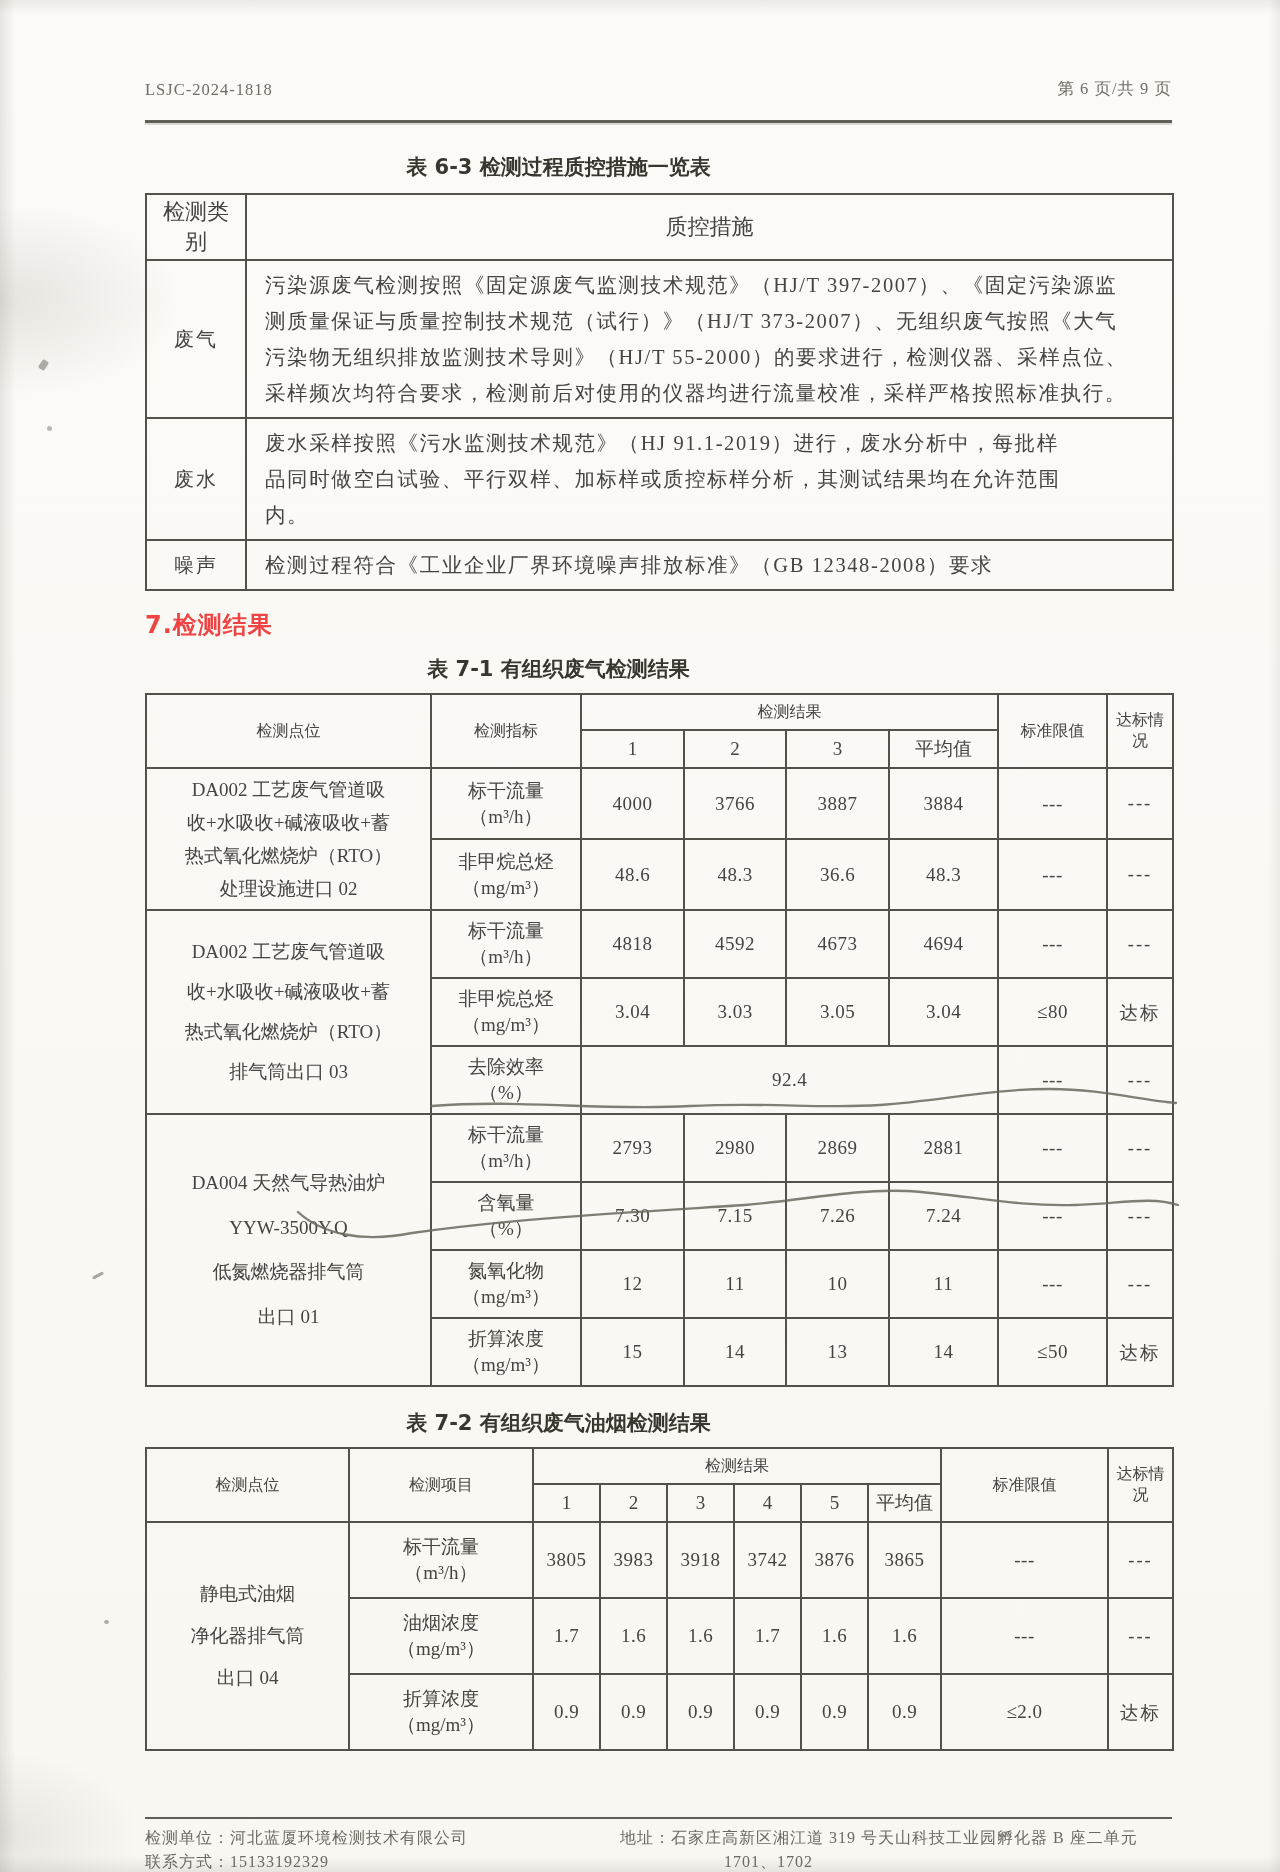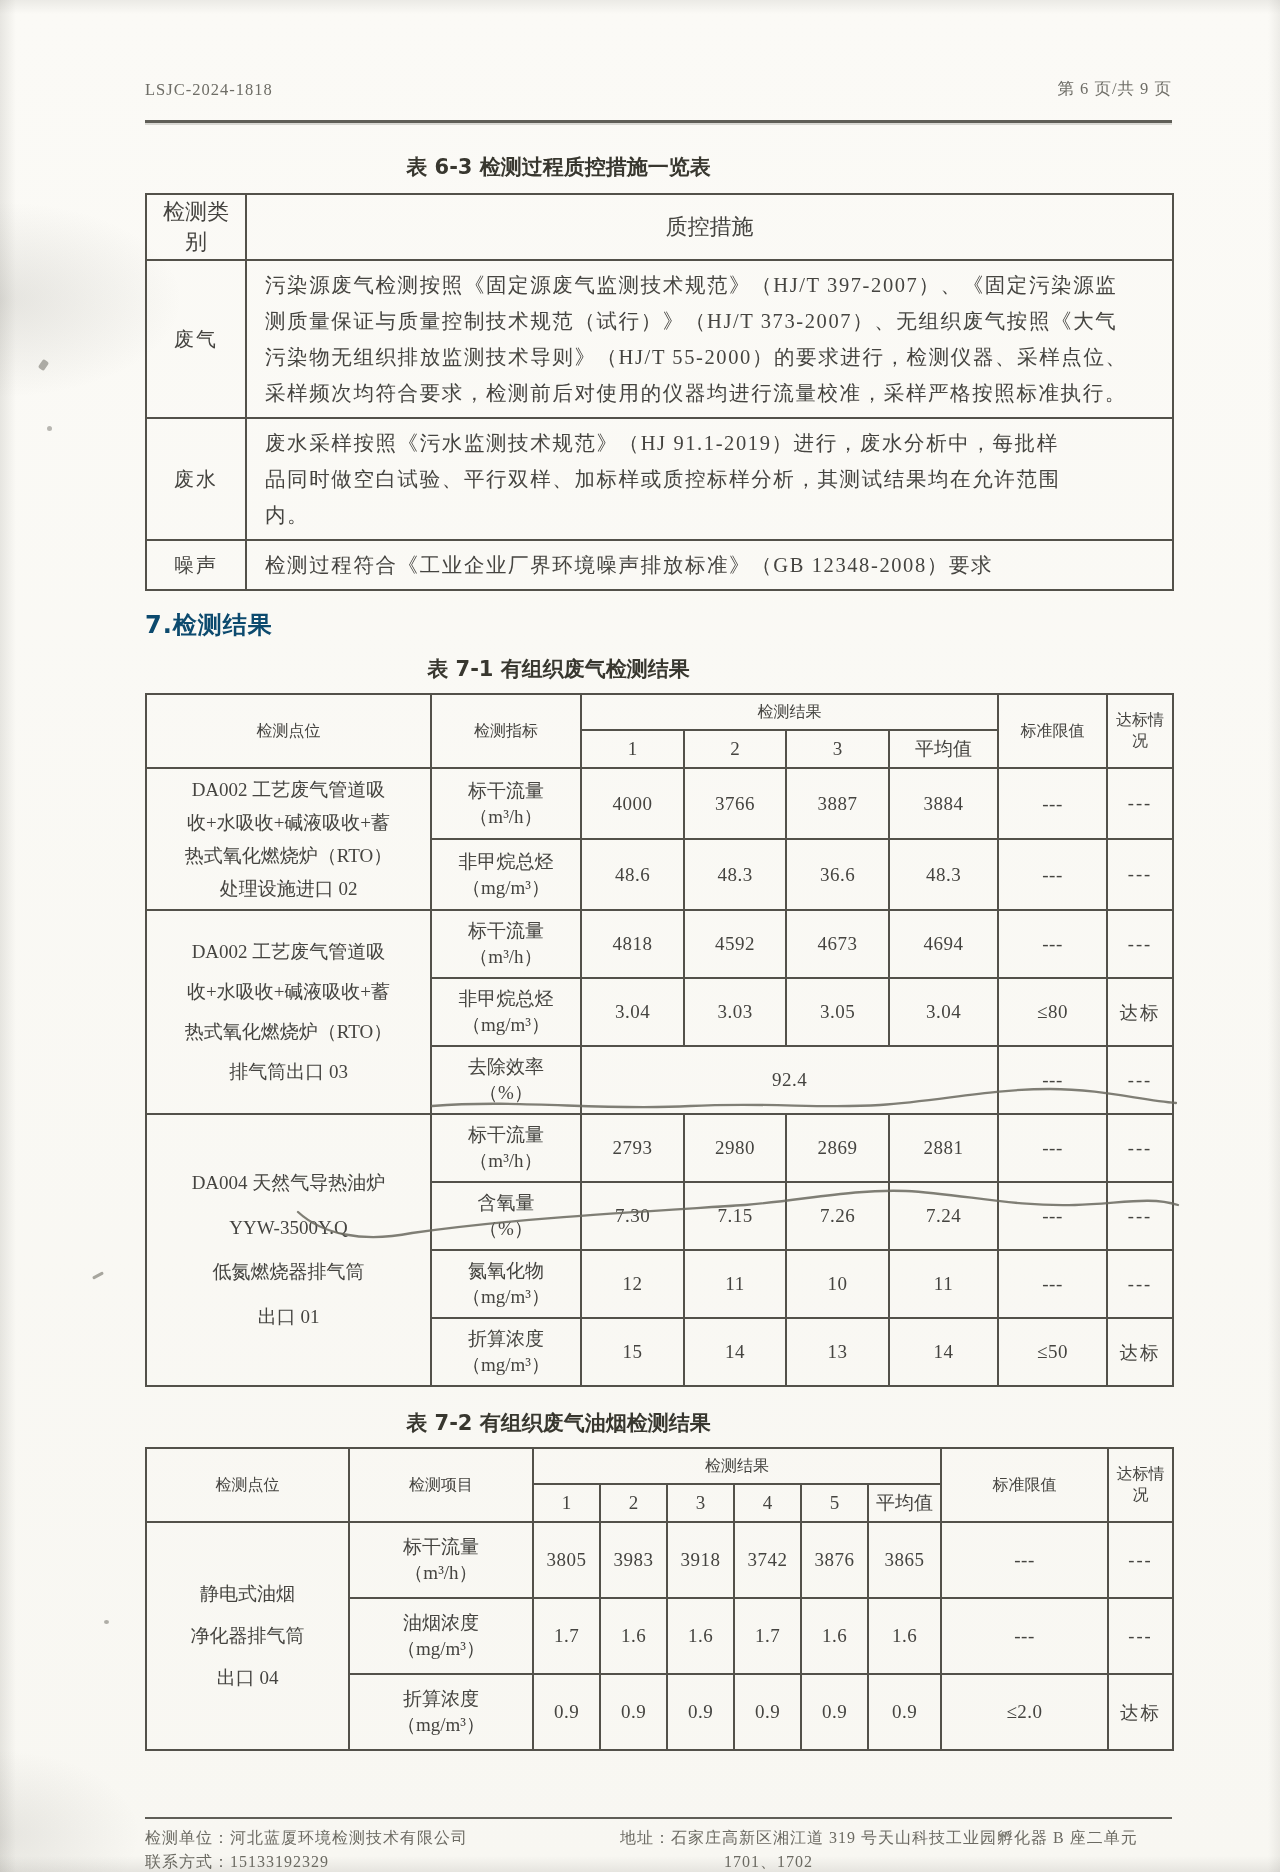--- a/index.html
+++ b/index.html
@@ -27,21 +27,21 @@
   
   .tbl-title{
     text-align:center;font-weight:bold;font-size:21px;color:#38372f;
     font-family:"DejaVu Sans","Liberation Sans",sans-serif;
     transform:translateX(-100px);
   }
   .t63-title{margin-top:30px;}
   .t71-title{margin-top:14px;}
   .t72-title{margin-top:22px;}
   .sec-heading{
-    margin-top:18px;font-weight:bold;font-size:24px;color:#0c4a6e;
+    margin-top:18px;font-weight:bold;font-size:24px;color:#ef4444;
     font-family:"DejaVu Sans","Liberation Sans",sans-serif;letter-spacing:1px;
   }
   
   table{border-collapse:collapse;table-layout:fixed;width:1027px;
         margin-top:10px;color:#454440;}
   td,th{border:2px solid #53514a;vertical-align:middle;text-align:center;
         font-weight:normal;padding:2px 6px;box-sizing:border-box;}
   table{border:2.5px solid #4c4a43;}
   .t63{margin-top:12px;}
   .t63 th{height:36px;font-size:22px;}

